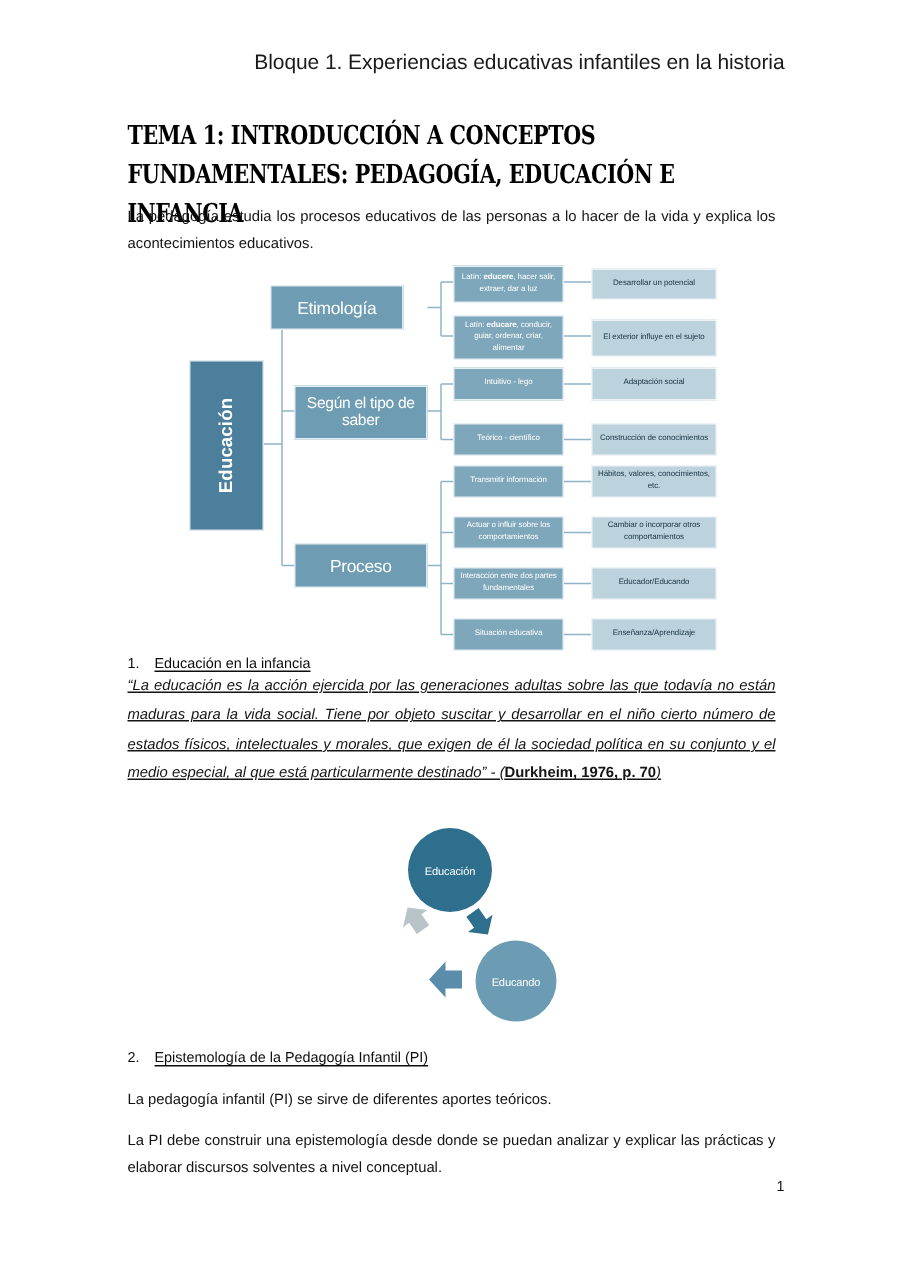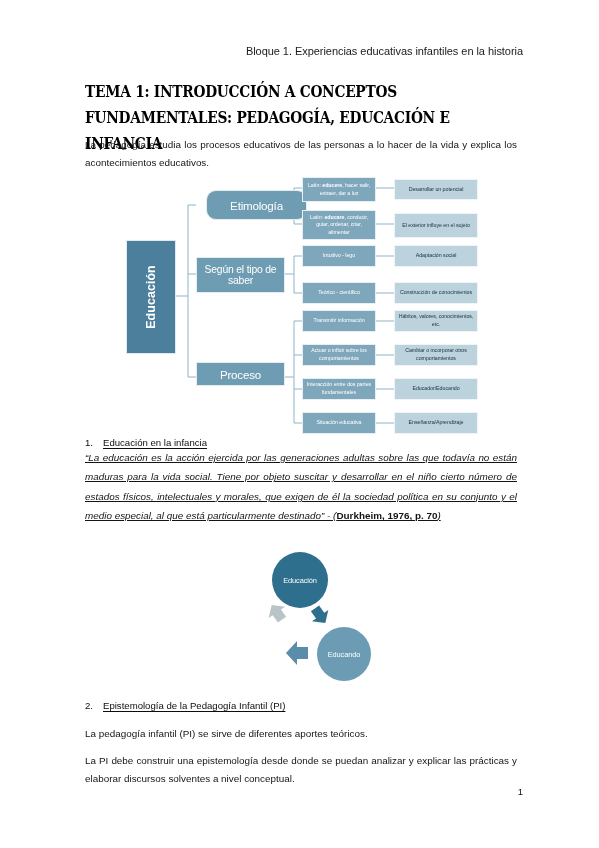--- a/index.html
+++ b/index.html
@@ -23,25 +23,24 @@
     padding: 0;
   }
 
   
   .doc-header {
     position: absolute;
     top: 33px;
     left: 8px;
     right: 76px;
     text-align: right;
-    font-size: 11px;
+    font-size: 14px;
     letter-spacing: -0.05px;
     color: #1a1a1a;
     white-space: nowrap;
-    margin-top: 12px;
   }
 
   
   .doc-title {
     position: absolute;
     top: 66px;
     left: 85px;
     width: 432px;
     font-family: "DejaVu Serif", "Liberation Serif", serif;
     font-weight: 700;
@@ -231,25 +230,25 @@
         <path d="M250,179 H268"></path>
         <path d="M250,213 H268"></path>
         <path d="M250,247 H268"></path>
       </g>
     </svg>
 
     <div class="root-node" style="left:0px; top:64px; width:48px; height:112px;">
       <span>Educación</span>
     </div>
 
-    <div class="node lvl2" style="left:80px; top:14px; width:101px; height:30px;border-radius:10px;">Etimología</div>
+    <div class="node lvl2" style="left:54px; top:14px; width:89px; height:30px;">Etimología</div>
 
     <div class="node lvl2" style="left:70px; top:81px; width:89px; height:36px; font-size:10.4px;">Según el tipo de saber</div>
 
-    <div class="node lvl2" style="left:70px; top:186px; width:89px; height:24px;">Proceso</div>
+    <div class="node lvl2" style="left:70px; top:186px; width:89px; height:30px;">Proceso</div>
 
     <div class="node lvl3" style="left:176px; top:1px; width:74px; height:25px;">
       <div><span>Latín: </span><b>educere</b><span>, hacer salir, extraer, dar a luz</span></div>
     </div>
     <div class="node lvl4" style="left:268px; top:3px; width:84px; height:21px;">Desarrollar un potencial</div>
 
     <div class="node lvl3" style="left:176px; top:34px; width:74px; height:30px;">
       <div><span>Latín: </span><b>educare</b><span>, conducir, guiar, ordenar, criar, alimentar</span></div>
     </div>
     <div class="node lvl4" style="left:268px; top:37px; width:84px; height:25px;">El exterior influye en el sujeto</div>

